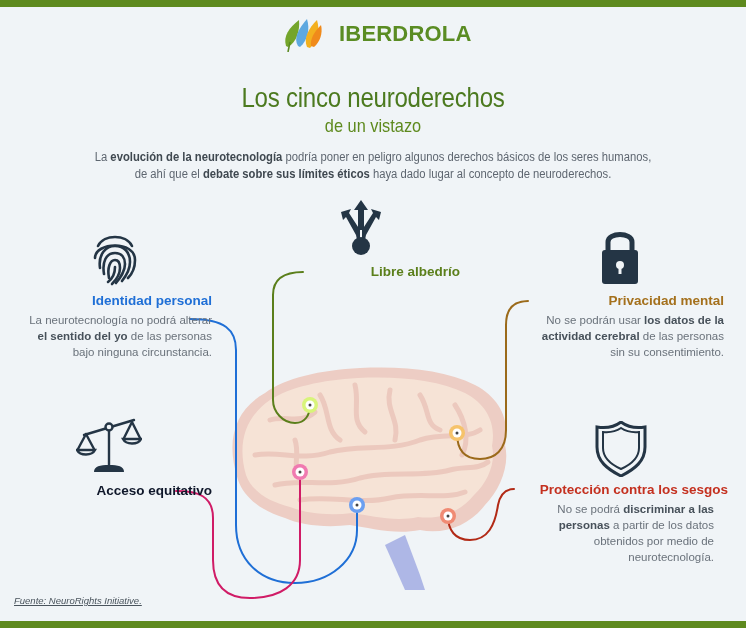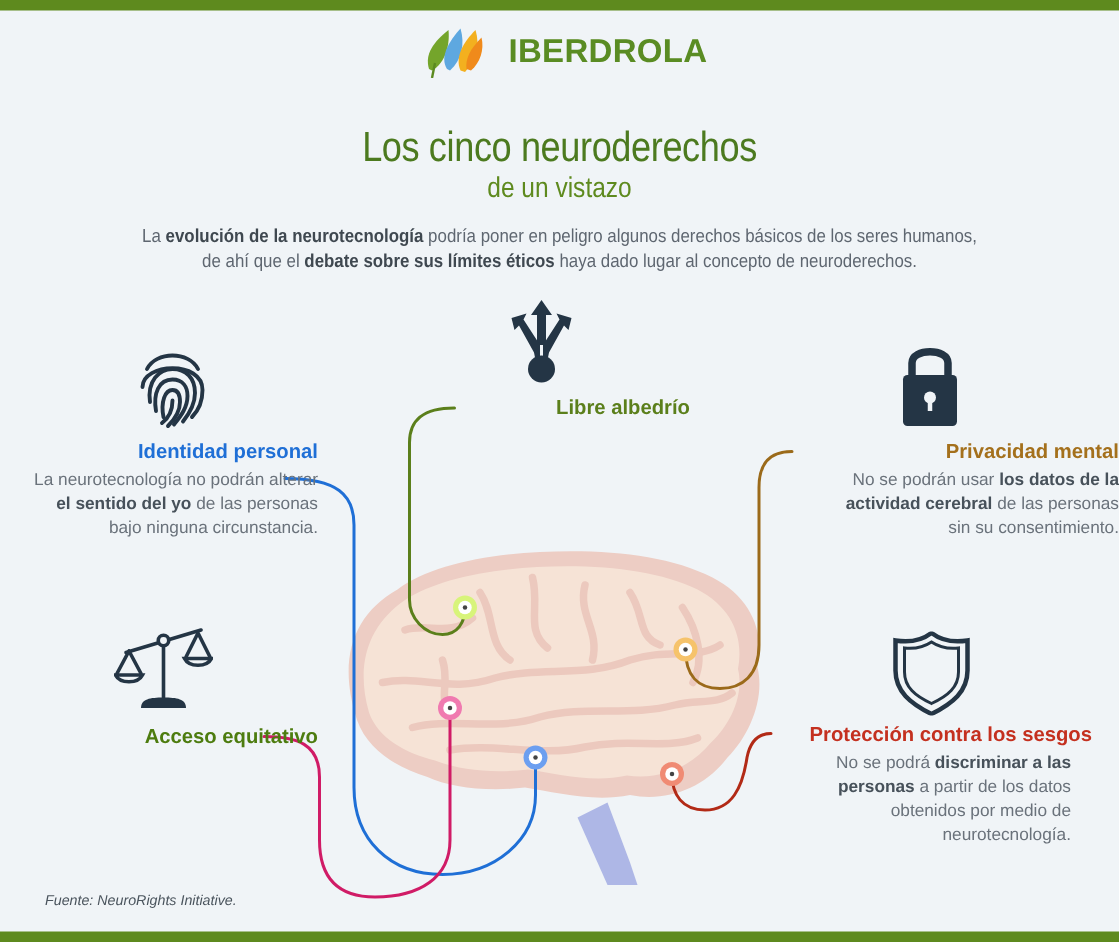--- a/index.html
+++ b/index.html
@@ -42,22 +42,22 @@
 
     .card { position: absolute; text-align: right; }
     .card .h { font-weight: bold; font-size: 13.5px; margin-bottom: 4px; white-space: nowrap; }
     .card .p { font-size: 11.5px; line-height: 16px; color: #6a727b; }
     .card .p b { color: #47515a; }
 
     .icon { position: absolute; }
 
     #connectors { position: absolute; left: 0; top: 0; }
     .source {
-      position: absolute; left: 30px; top: 595px;
-      font-size: 9.5px; font-style: italic; color: #4a545d;
+      position: absolute; left: 14px; top: 595px;
+      font-size: 9.5px; font-style: italic; color: #4a545d; text-decoration: underline;
     }
   </style>
 </head>
 <body>
 
 <div class="bar top"></div>
 
 <div class="logo">
   <svg width="50" height="36" viewBox="0 0 50 36">
     <path d="M3 30 C0 20 6 12 16 4 C17 14 14 26 5 31 Z" fill="#74a52b"></path>
@@ -165,34 +165,34 @@
   <path d="M18 56 C18 50 24 49 33 49 C42 49 48 50 48 56 Z" fill="#243545"></path>
 </svg>
 
 <svg class="icon" style="left:595px; top:421px;" width="52" height="56" viewBox="0 0 52 56">
   <path d="M2 6 C14 8 22 4 26 1 C30 4 38 8 50 6 L50 26 C50 40 40 48 26 55 C12 48 2 40 2 26 Z" fill="none" stroke="#243545" stroke-width="3"></path>
   <path d="M8 11 C17 12 23 9 26 7 C29 9 35 12 44 11 L44 27 C44 37 37 43 26 48 C15 43 8 37 8 27 Z" fill="none" stroke="#243545" stroke-width="2"></path>
 </svg>
 
 <div class="card" style="left:22px; top:293px; width:190px;">
   <div class="h" style="color:#1f6fd6;">Identidad personal</div>
-  <div class="p"><span>La neurotecnología no podrán alterar </span><b>el sentido del yo</b><span> de las personas bajo ninguna circunstancia.</span></div>
+  <div class="p"><span>La neurotecnología no podrá alterar </span><b>el sentido del yo</b><span> de las personas bajo ninguna circunstancia.</span></div>
 </div>
 
 <div class="card" style="left:280px; top:264px; width:180px;">
   <div class="h" style="color:#5b7f1b;">Libre albedrío</div>
 </div>
 
-<div class="card" style="left:556px; top:293px; width:190px;">
+<div class="card" style="left:534px; top:293px; width:190px;">
   <div class="h" style="color:#a4701c;">Privacidad mental</div>
   <div class="p"><span>No se podrán usar </span><b>los datos de la actividad cerebral</b><span> de las personas sin su consentimiento.</span></div>
 </div>
 
 <div class="card" style="left:16px; top:483px; width:196px;">
-  <div class="h" style="color:#4d7c0f;">Acceso equitativo</div>
+  <div class="h" style="color:#0f172a;">Acceso equitativo</div>
 </div>
 
 <div class="card" style="left:516px; top:482px; width:212px;">
   <div class="h" style="color:#c4301f;">Protección contra los sesgos</div>
   <div class="p" style="padding:0 14px;"><span>No se podrá </span><b>discriminar a las personas</b><span> a partir de los datos obtenidos por medio de neurotecnología.</span></div>
 </div>
 
 <div class="source">Fuente: NeuroRights Initiative.</div>
 <div class="bar bottom"></div>
 

